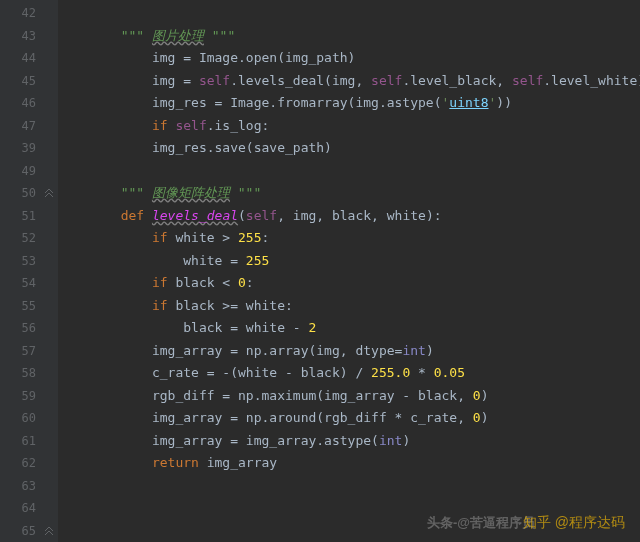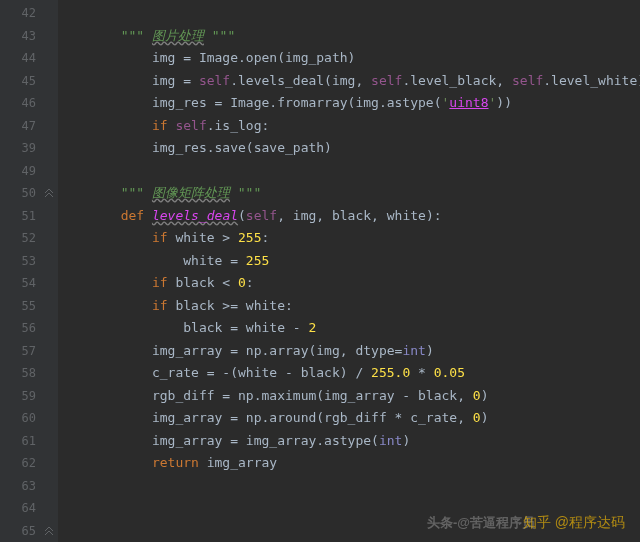--- a/index.html
+++ b/index.html
@@ -56,21 +56,21 @@
   .kw { color: #cc7832; }
   .str { color: #6a8759; }
   .num { color: #fde047; }
   .self { color: #94558d; }
   .builtin { color: #8888c6; }
   .doc { color: #629755; font-style: italic; }
   .fn { color: #ffc66d; }
   .fn-decl { color: #d946ef; text-decoration: underline wavy #808080; font-style: italic; }
   .param { color: #a9b7c6; }
   .underline-warn { text-decoration: underline wavy #808080; }
-  .uint { color: #d946ef; text-decoration: underline; }
+  .uint { color: #7dd3fc; text-decoration: underline; }
   .watermark {
     position: absolute;
     bottom: 10px;
     right: 15px;
     color: #eab308;
     font-size: 14px;
     font-family: sans-serif;
     opacity: 0.7;
     margin-left: 48px;
   }

